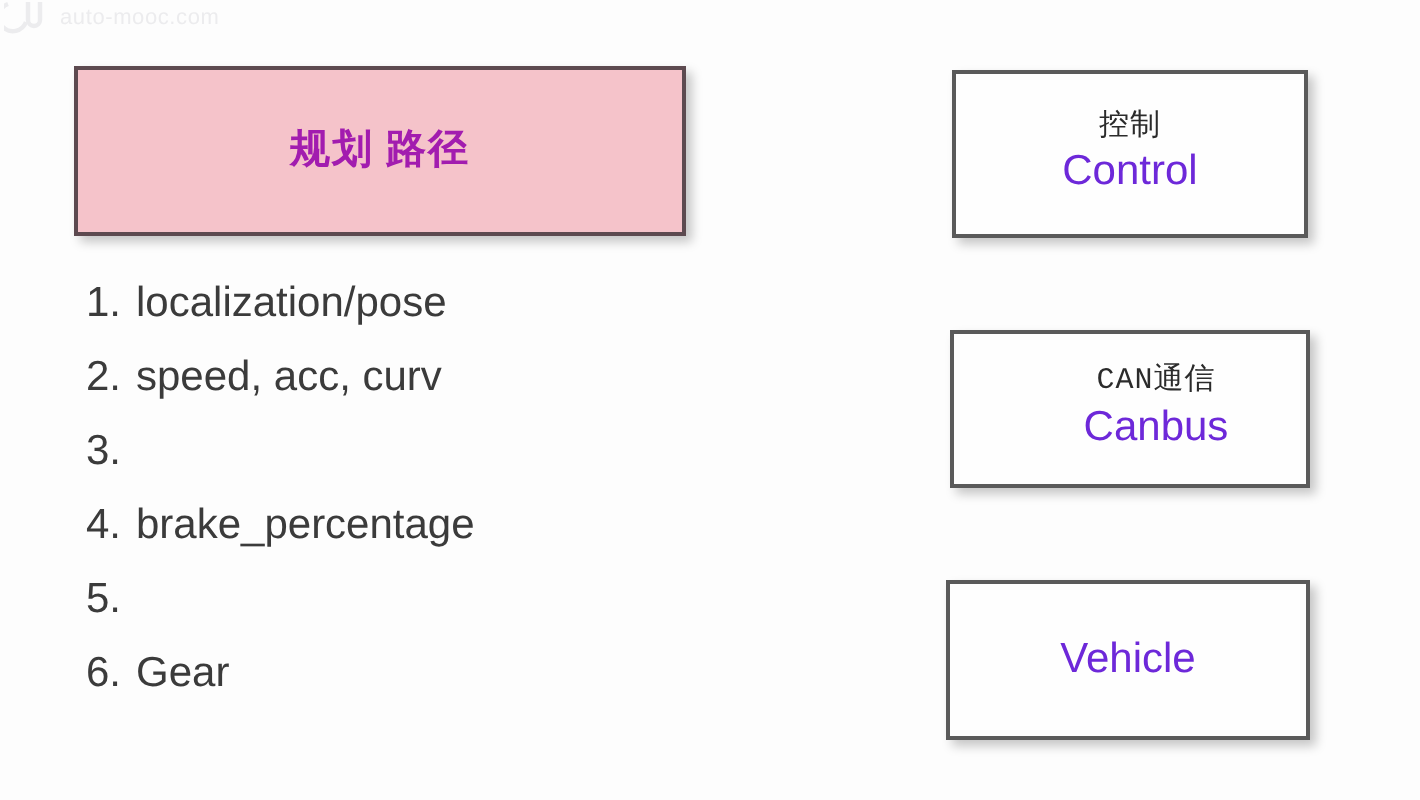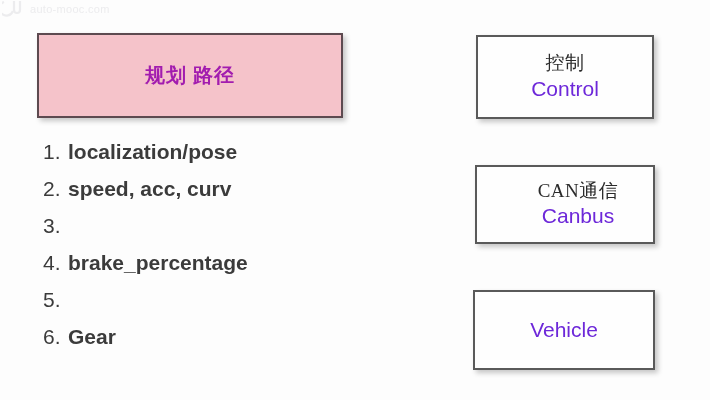--- a/index.html
+++ b/index.html
@@ -86,45 +86,44 @@
     font-size: 21px;
     font-family: "Liberation Sans", sans-serif;
   }
   .list-num {
     width: 25px;
     flex: 0 0 25px;
     text-align: left;
   }
   .list-text {
     white-space: nowrap;
-    font-weight: bold;
   }
 
   
   .stack-box {
     position: absolute;
     background: #fefefe;
     border: 2px solid #5a5a5a;
     box-sizing: border-box;
     box-shadow: 3px 3px 5px rgba(0,0,0,0.22);
     display: flex;
     flex-direction: column;
     align-items: center;
     justify-content: center;
   }
   .box-control { left: 476px; top: 35px;  width: 178px; height: 84px; }
   .box-canbus  { left: 475px; top: 165px; width: 180px; height: 79px; padding-left: 26px; }
   .box-vehicle { left: 473px; top: 290px; width: 182px; height: 80px; }
 
   .box-cn {
-    font-size: 19px;
+    font-size: 15px;
     color: #2b2b2b;
     line-height: 1.28;
     letter-spacing: 0.5px;
-    font-family: Liberation Serif, serif;
+    font-family: Liberation Mono, monospace;
   }
   .box-en {
     font-size: 21px;
     color: #6d28d9;
     line-height: 1.28;
     font-family: "Liberation Sans", sans-serif;
   }
 </style>
 </head>
 <body>

